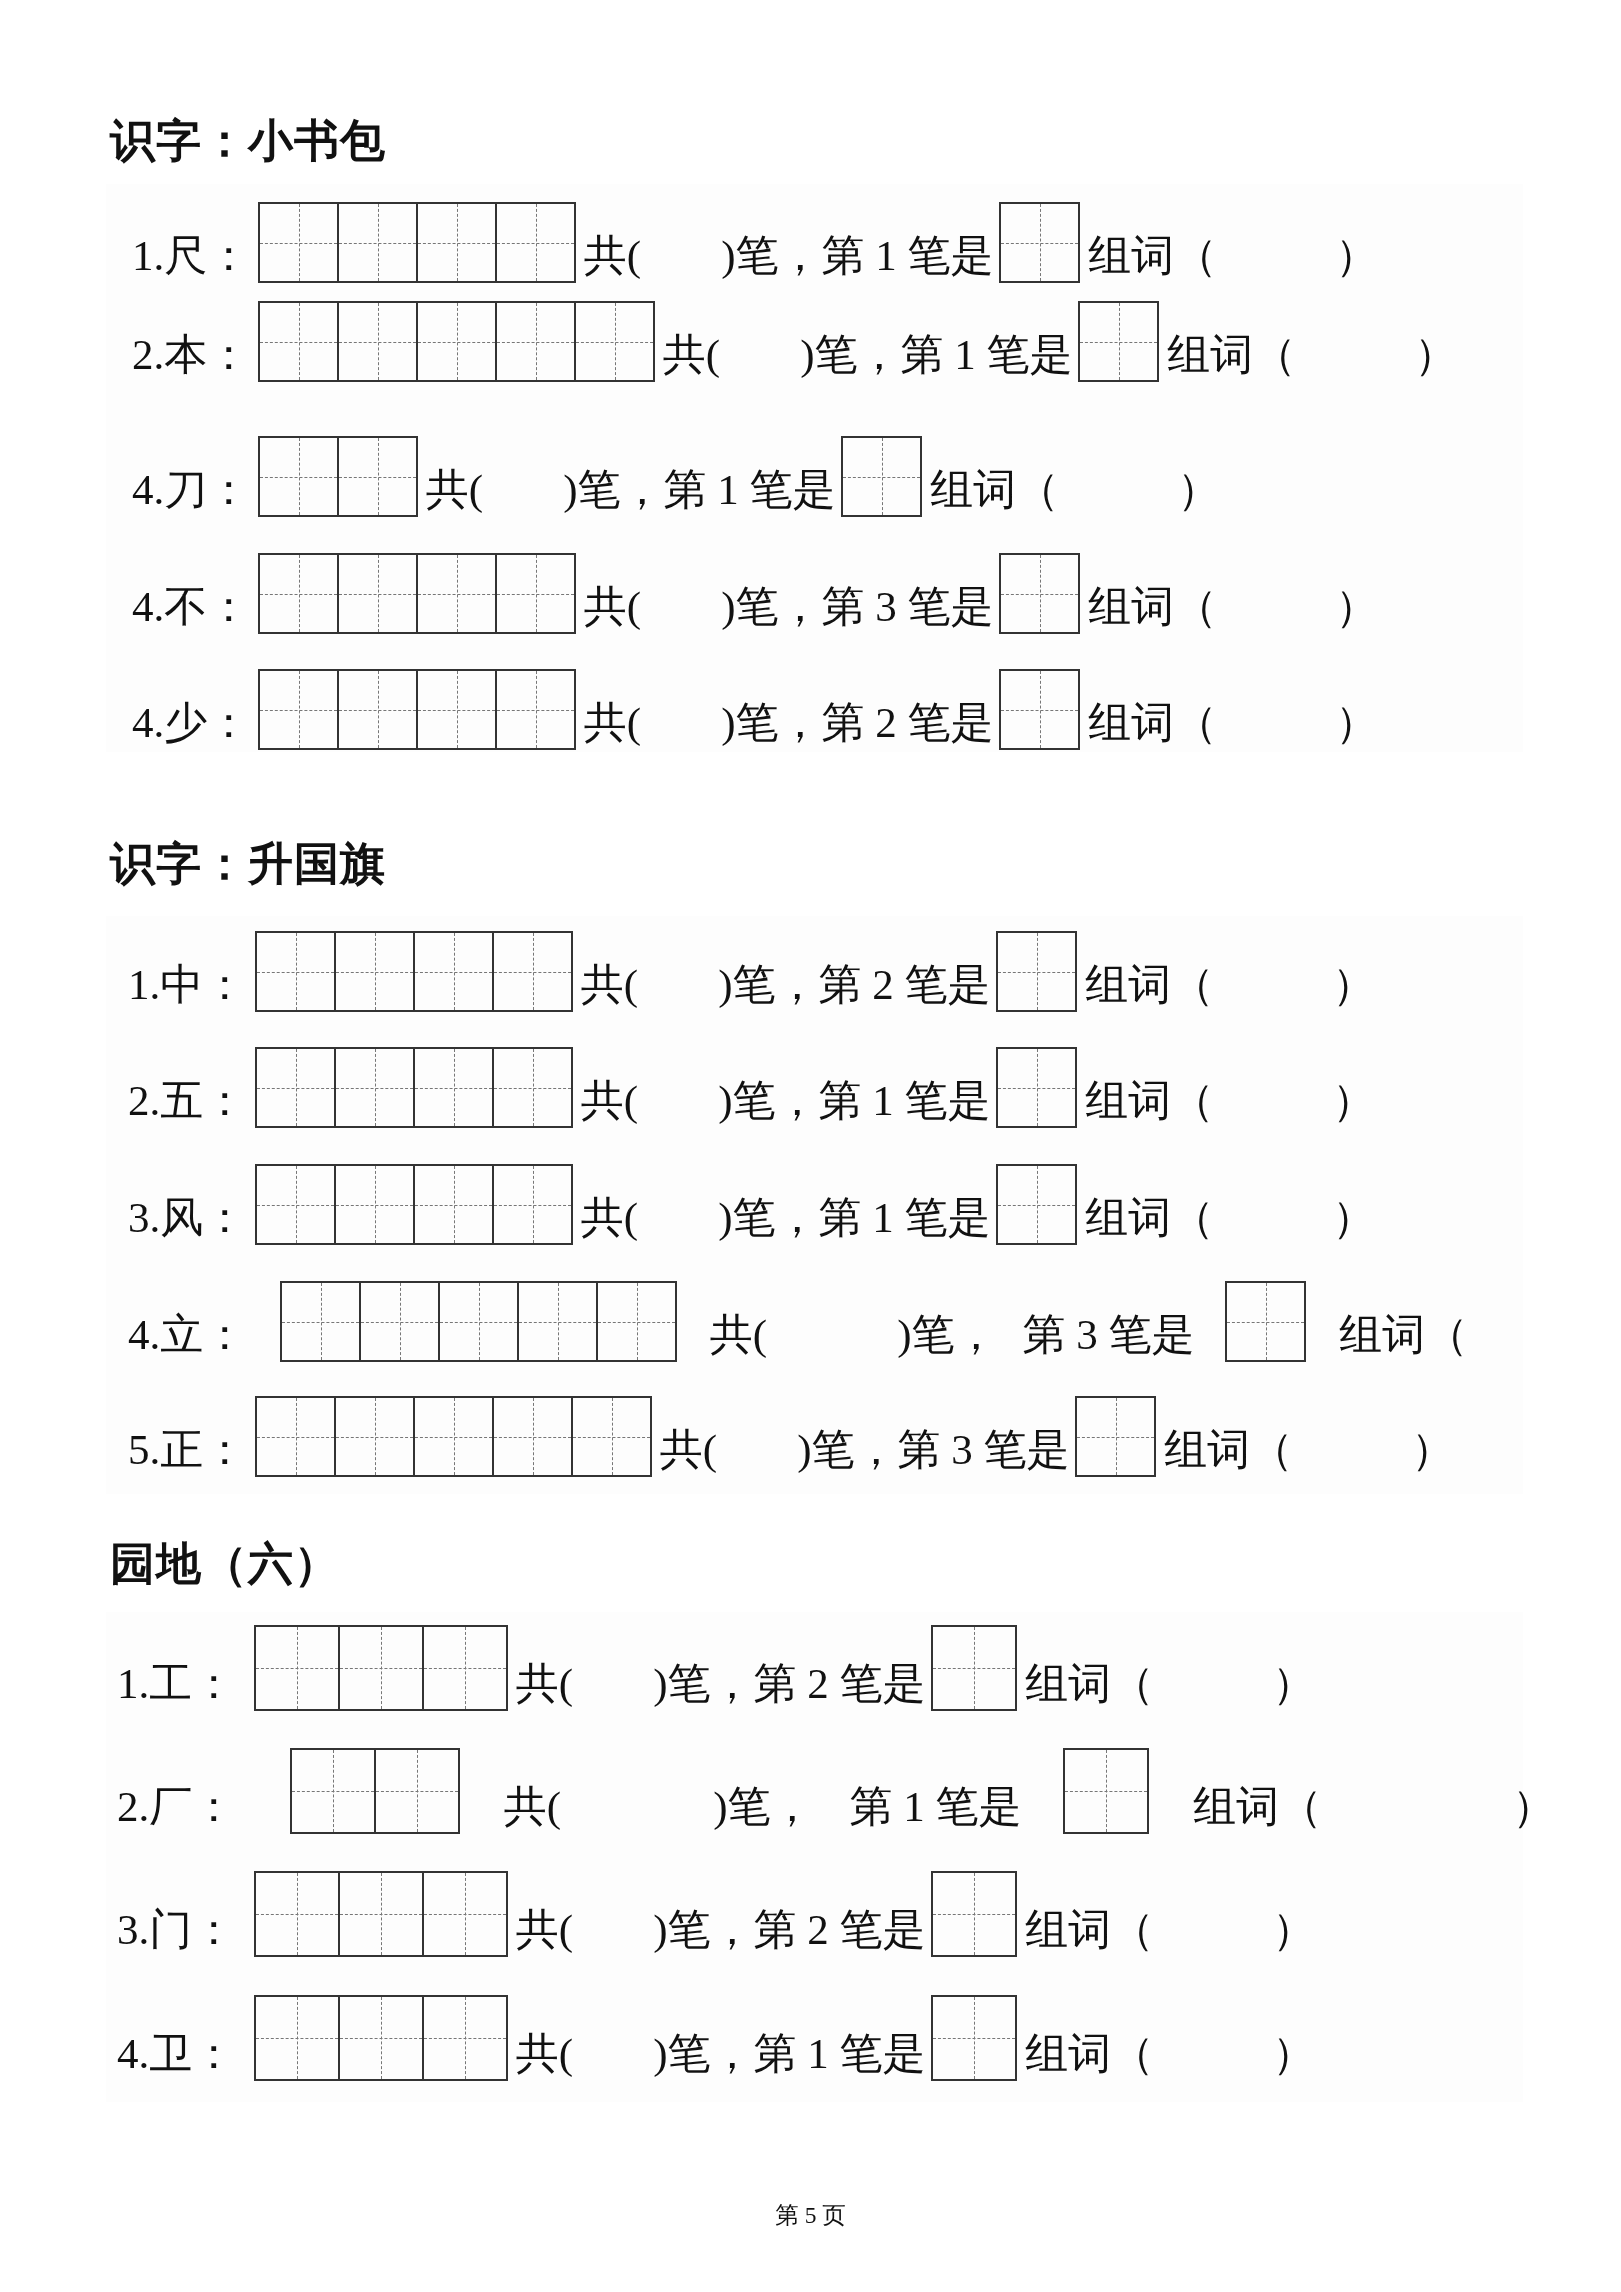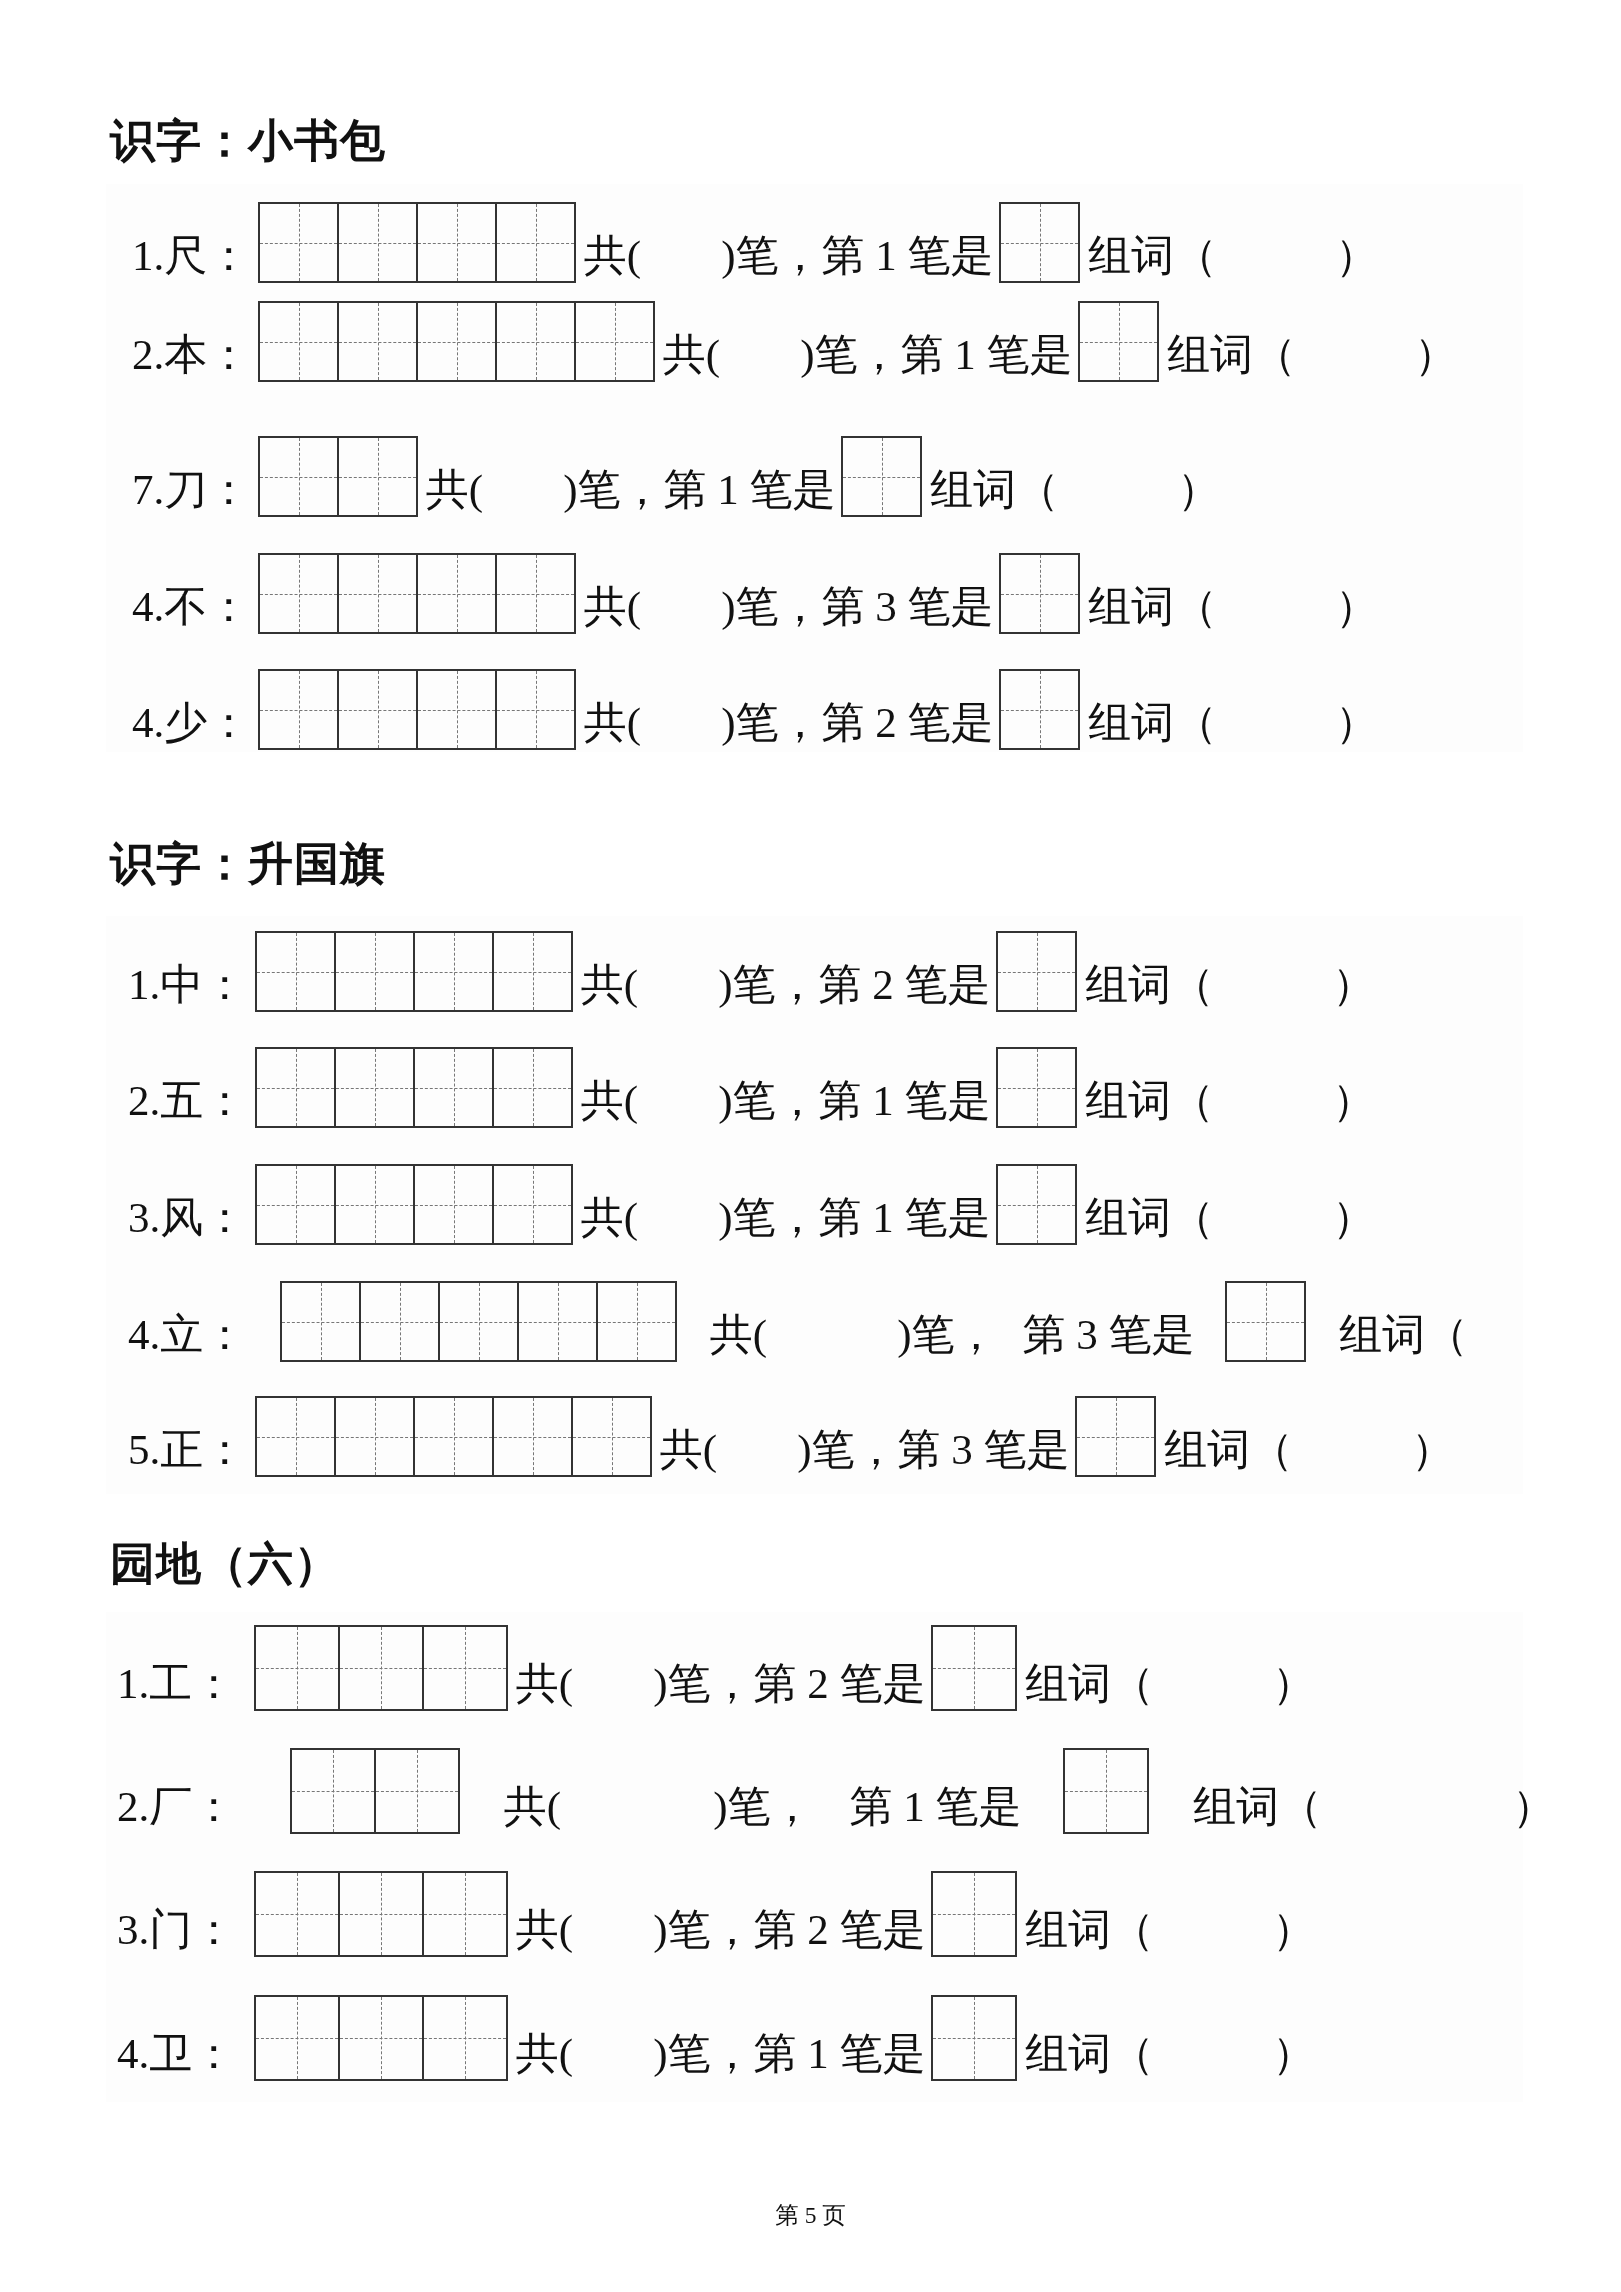--- a/index.html
+++ b/index.html
@@ -64,21 +64,21 @@
       <span class="txt">共(</span>
       <span class="blank" style="width: 80px;"></span>
       <span class="txt">)笔，</span>
       <span class="txt">第 1 笔是</span>
       <div class="ansbox" style="width: 81px; height: 81px;"></div>
       <span class="txt">组词（</span>
       <span class="blank" style="width: 118px;"></span>
       <span class="txt">）</span>
     </div>
     <div class="row" style="top: 436px; left: 132px; height: 81px;">
-      <span class="label" style="width: 126px; display: inline-block;">7.刀：</span>
+      <span class="label" style="width: 126px; display: inline-block;">4.刀：</span>
       <div class="grid">
         <div class="cell" style="width: 79px; height: 77px;"></div>
         <div class="cell" style="width: 77px; height: 77px;"></div>
       </div>
       <span class="txt">共(</span>
       <span class="blank" style="width: 80px;"></span>
       <span class="txt">)笔，</span>
       <span class="txt">第 1 笔是</span>
       <div class="ansbox" style="width: 81px; height: 81px;"></div>
       <span class="txt">组词（</span>

